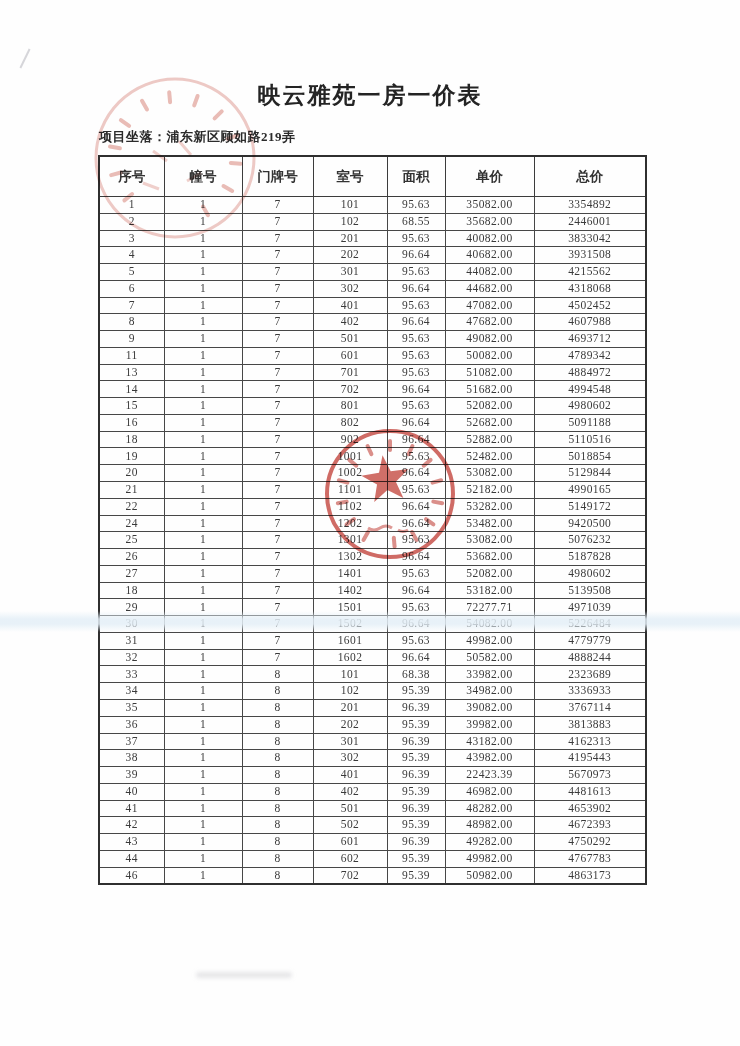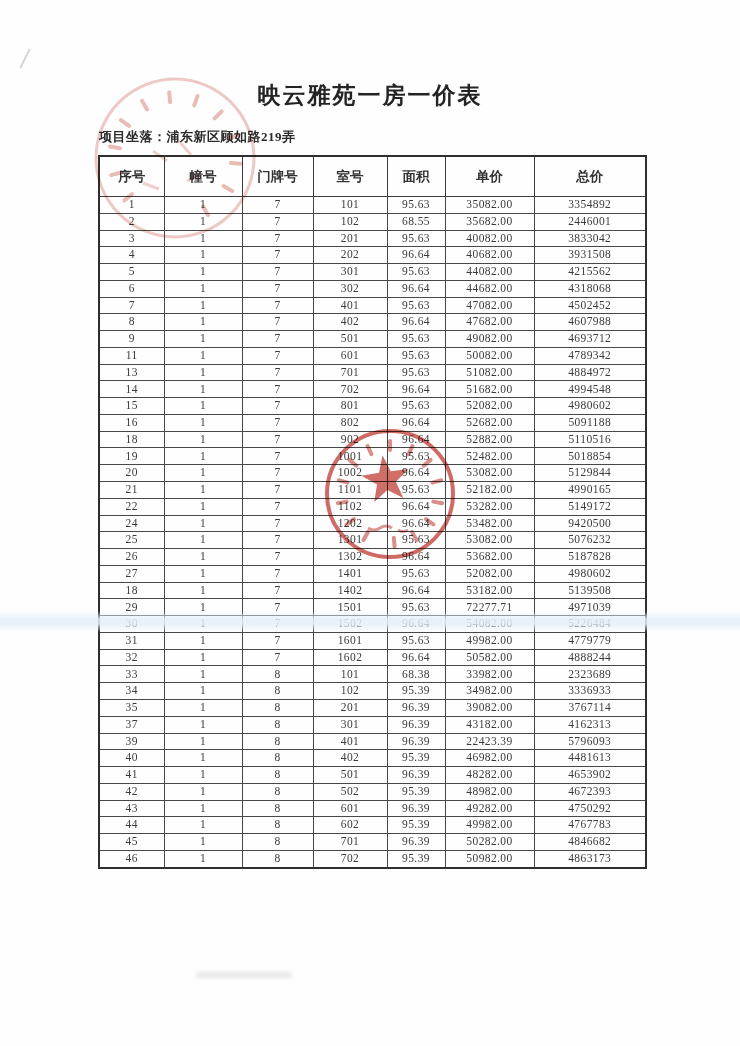--- a/index.html
+++ b/index.html
@@ -356,36 +356,54 @@
         <tr>
           <td>35</td>
           <td>1</td>
           <td>8</td>
           <td>201</td>
           <td>96.39</td>
           <td>39082.00</td>
           <td>3767114</td>
         </tr>
         <tr>
+          <td>36</td>
+          <td>1</td>
+          <td>8</td>
+          <td>202</td>
+          <td>95.39</td>
+          <td>39982.00</td>
+          <td>3813883</td>
+        </tr>
+        <tr>
           <td>37</td>
           <td>1</td>
           <td>8</td>
           <td>301</td>
           <td>96.39</td>
           <td>43182.00</td>
           <td>4162313</td>
         </tr>
         <tr>
+          <td>38</td>
+          <td>1</td>
+          <td>8</td>
+          <td>302</td>
+          <td>95.39</td>
+          <td>43982.00</td>
+          <td>4195443</td>
+        </tr>
+        <tr>
           <td>39</td>
           <td>1</td>
           <td>8</td>
           <td>401</td>
           <td>96.39</td>
           <td>22423.39</td>
-          <td>5796093</td>
+          <td>5670973</td>
         </tr>
         <tr>
           <td>40</td>
           <td>1</td>
           <td>8</td>
           <td>402</td>
           <td>95.39</td>
           <td>46982.00</td>
           <td>4481613</td>
         </tr>
@@ -417,29 +435,20 @@
           <td>4750292</td>
         </tr>
         <tr>
           <td>44</td>
           <td>1</td>
           <td>8</td>
           <td>602</td>
           <td>95.39</td>
           <td>49982.00</td>
           <td>4767783</td>
-        </tr>
-        <tr>
-          <td>45</td>
-          <td>1</td>
-          <td>8</td>
-          <td>701</td>
-          <td>96.39</td>
-          <td>50282.00</td>
-          <td>4846682</td>
         </tr>
         <tr>
           <td>46</td>
           <td>1</td>
           <td>8</td>
           <td>702</td>
           <td>95.39</td>
           <td>50982.00</td>
           <td>4863173</td>
         </tr>

